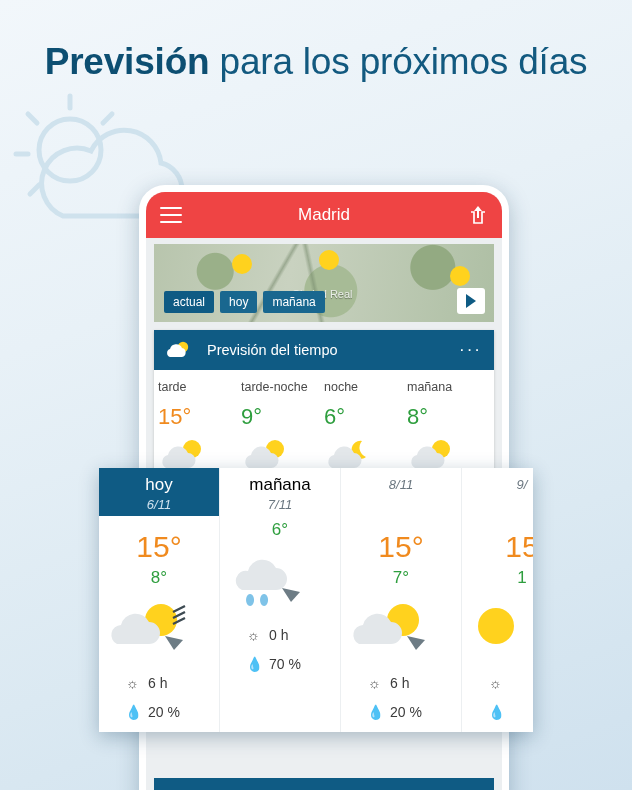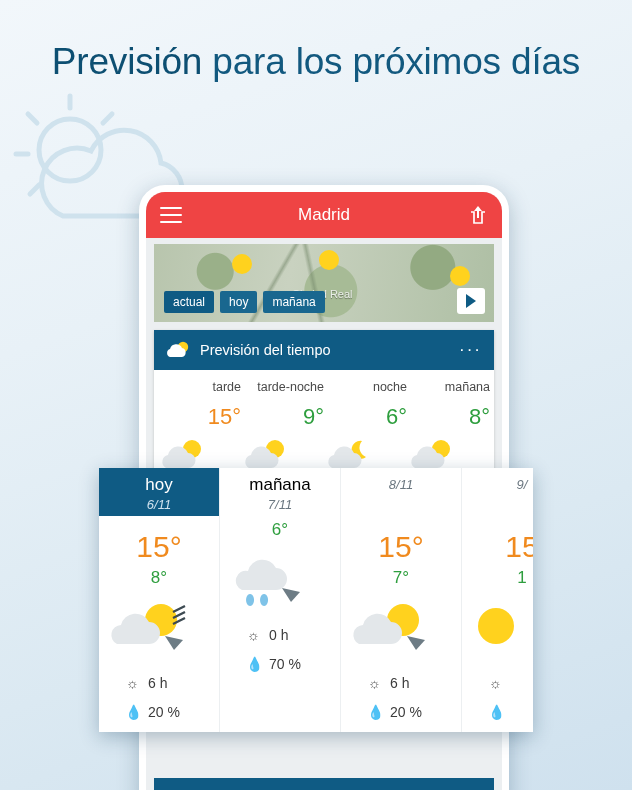--- a/index.html
+++ b/index.html
@@ -33,21 +33,21 @@
     width: 632px;
     text-align: center;
     font-size: 37px;
     line-height: 1.32;
     color: #12597f;
     font-weight: normal;
     letter-spacing: -0.2px;
     z-index: 3;
   }
   .headline b {
-    font-weight: normal;
+    font-weight: bold;
     color: #0d4f72;
     text-align: center;
   }
 
   
   .phone {
     position: absolute;
     left: 139px;
     top: 185px;
     width: 356px;
@@ -182,35 +182,36 @@
     box-shadow: 0 1px 3px rgba(0,0,0,.18);
   }
   .card-head {
     height: 40px;
     background: #0f5b84;
     display: flex;
     align-items: center;
     color: #fff;
     padding: 0 12px;
     font-size: 14.5px;
+    gap: 7px;
   }
   .card-head .hicon {
     width: 26px; height: 20px;
     margin-right: 8px;
     position: relative;
   }
   .dots { margin-left: auto; letter-spacing: 2px; font-size: 17px; }
 
   .periods {
     display: flex;
     padding: 10px 4px 0 4px;
   }
   .period {
     flex: 1;
-    text-align: right;
+    text-align: left;
   }
   .period .plabel {
     font-size: 12.5px;
     color: #4a4a4a;
   }
   .period .ptemp {
     font-size: 22px;
     margin-top: 10px;
     font-weight: normal;
   }

